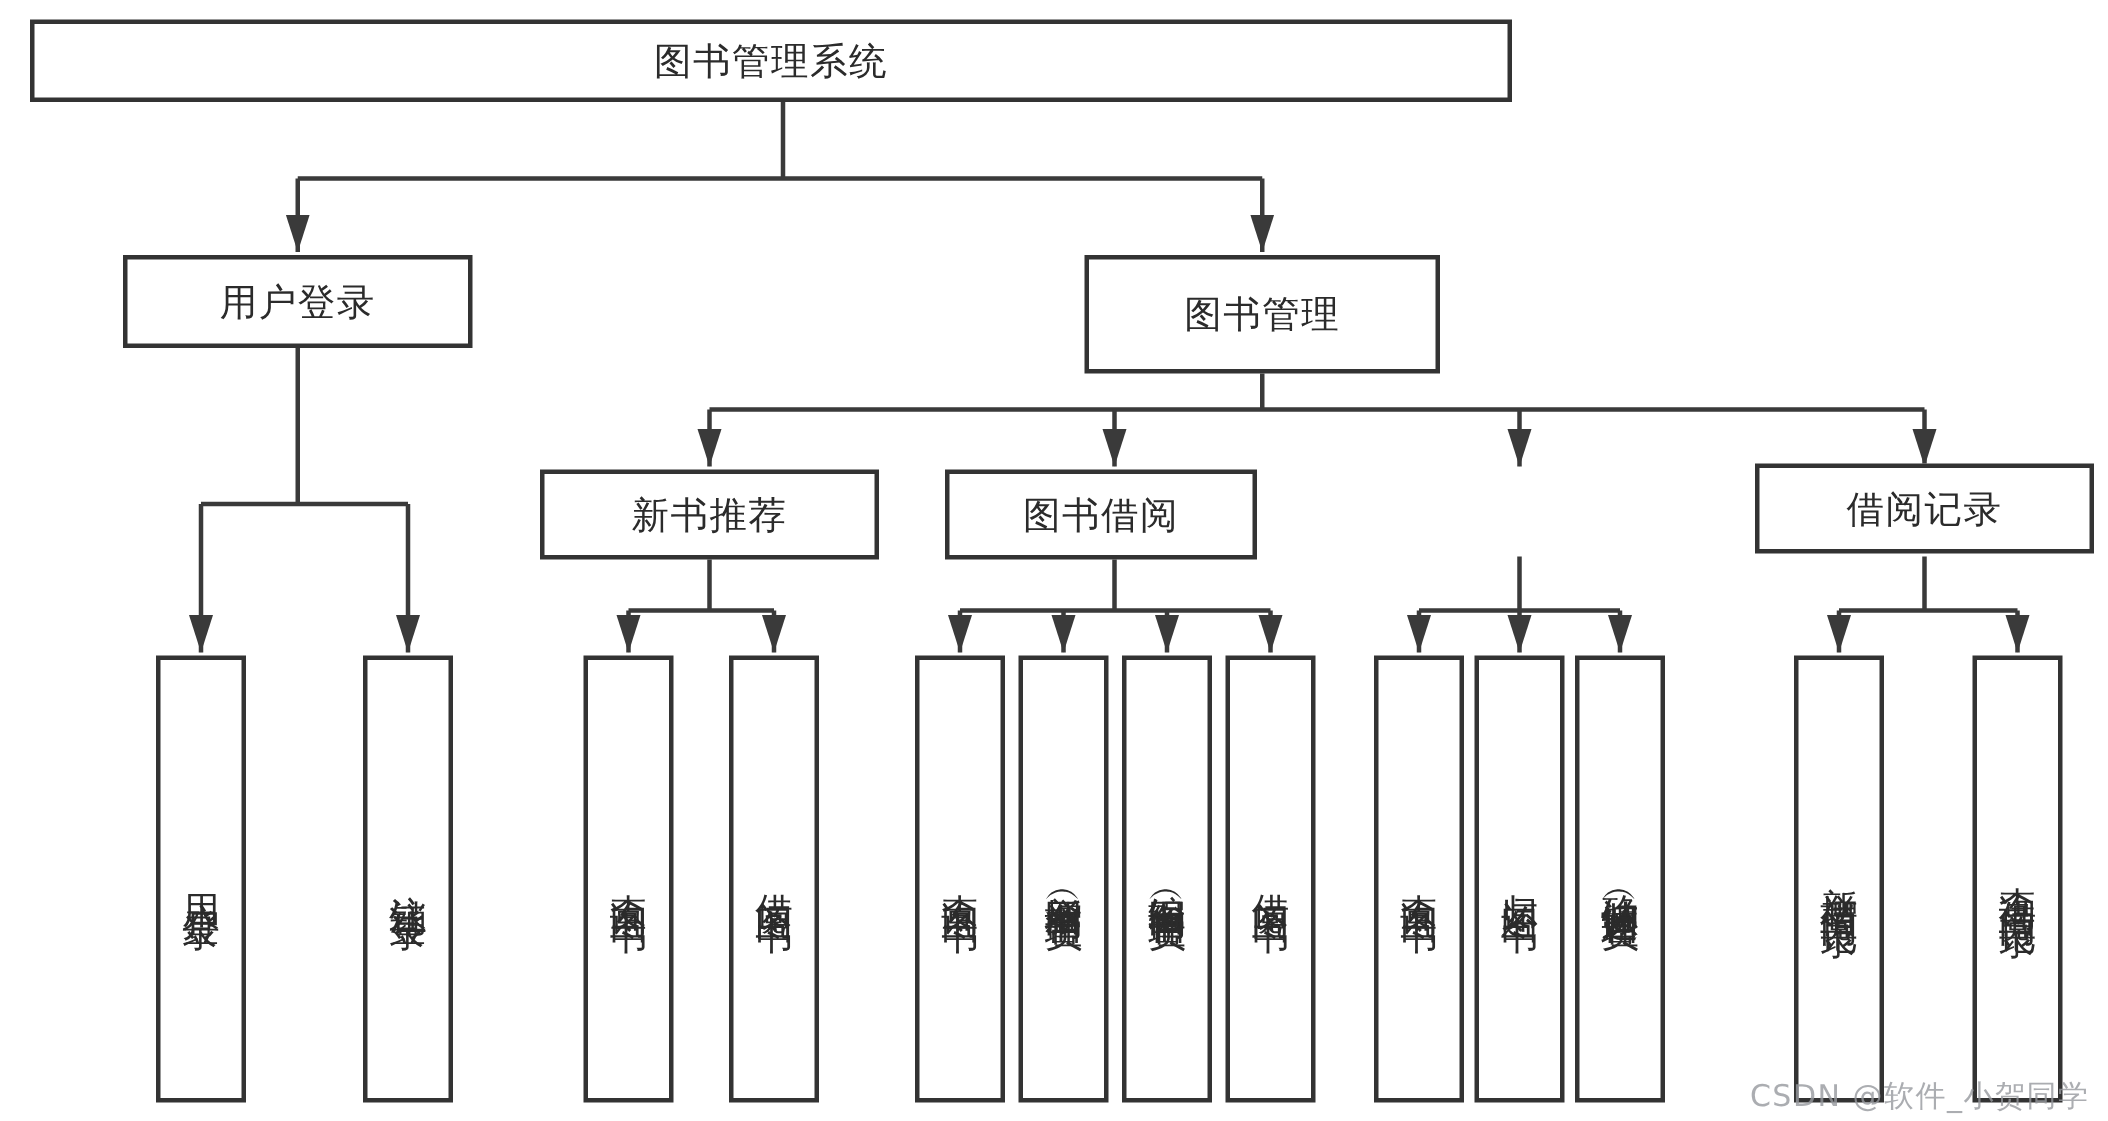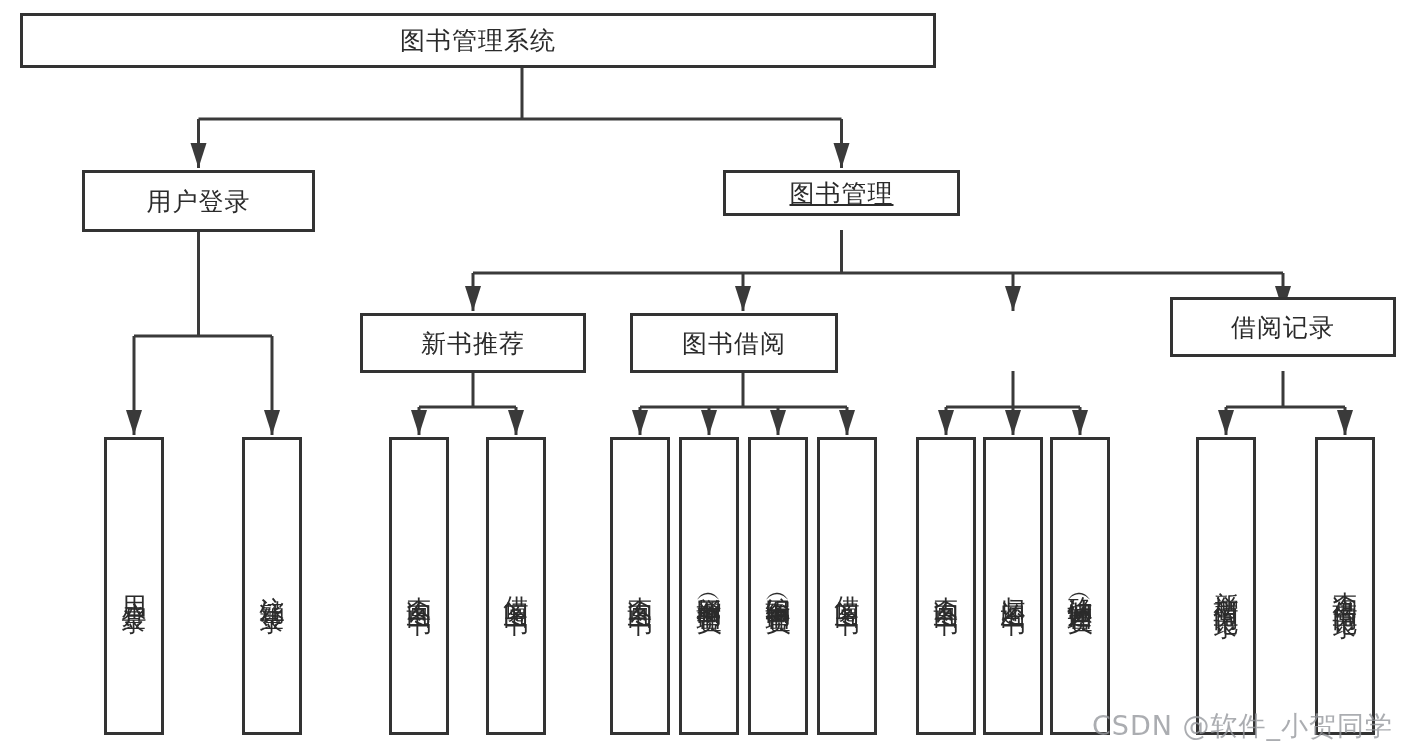--- a/index.html
+++ b/index.html
@@ -49,21 +49,21 @@
     text-orientation: mixed;
     font-size: 25px;
     color: #2b2b2b;
     letter-spacing: 5px;
     line-height: 1;
   }
   .watermark {
     position: absolute;
     right: 12px;
     bottom: 3px;
-    font-size: 27px;
+    font-size: 20px;
     color: rgba(150, 153, 158, 0.8);
     letter-spacing: 1px;
     white-space: nowrap;
     z-index: 5;
   }
 </style>
 </head>
 <body>
 
 <div id="stage">
@@ -100,28 +100,28 @@
       <line x1="778" y1="407" x2="778" y2="435" marker-end="url(#ah)"></line>
       <line x1="847" y1="407" x2="847" y2="435" marker-end="url(#ah)"></line>
       <line x1="946" y1="407" x2="946" y2="435" marker-end="url(#ah)"></line>
       <line x1="1013" y1="407" x2="1013" y2="435" marker-end="url(#ah)"></line>
       <line x1="1080" y1="407" x2="1080" y2="435" marker-end="url(#ah)"></line>
       <line x1="1226" y1="407" x2="1226" y2="435" marker-end="url(#ah)"></line>
       <line x1="1345" y1="407" x2="1345" y2="435" marker-end="url(#ah)"></line>
     </g>
   </svg>
 
-  <div class="hnode" style="left:20px; top:13px; width:916px; height:55px;">图书管理系统</div>
+  <div class="hnode" style="left:20px; top:13px; width:988px; height:55px;">图书管理系统</div>
 
   <div class="hnode" style="left:82px; top:170px; width:233px; height:62px;">用户登录</div>
-  <div class="hnode" style="left:723px; top:170px; width:237px; height:46px;text-decoration:underline;">图书管理</div>
+  <div class="hnode" style="left:723px; top:170px; width:237px; height:79px;">图书管理</div>
 
   <div class="hnode" style="left:360px; top:313px; width:226px; height:60px;">新书推荐</div>
   <div class="hnode" style="left:630px; top:313px; width:208px; height:60px;">图书借阅</div>
-  <div class="hnode" style="left:1170px; top:297px; width:226px; height:60px;">借阅记录</div>
+  <div class="hnode" style="left:1170px; top:309px; width:226px; height:60px;">借阅记录</div>
 
   <div class="vnode" style="left:104px;">用户登录</div>
   <div class="vnode" style="left:242px;">注销登录</div>
 
   <div class="vnode" style="left:389px;">查询图书</div>
   <div class="vnode" style="left:486px;">借阅图书</div>
 
   <div class="vnode" style="left:610px;">查询图书</div>
   <div class="vnode" style="left:679px; letter-spacing:2px;">新增图书（管理员）</div>
   <div class="vnode" style="left:748px; letter-spacing:2px;">编辑图书（管理员）</div>

